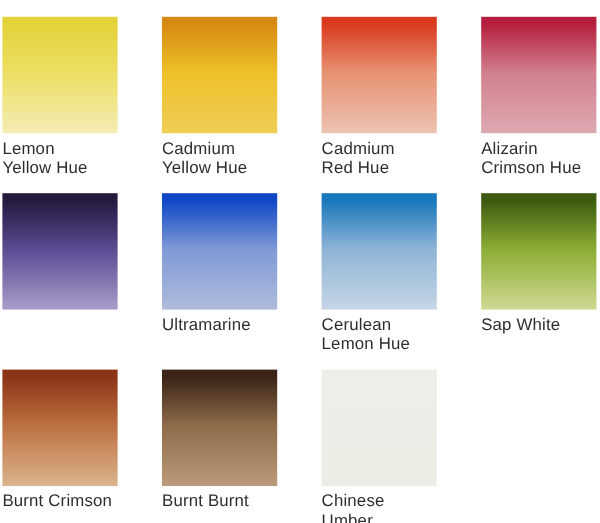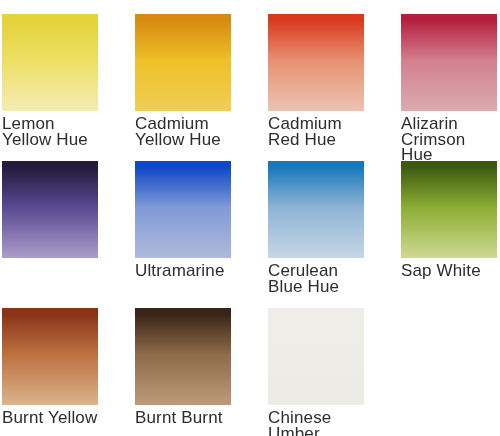--- a/index.html
+++ b/index.html
@@ -43,21 +43,21 @@
 
   .swatch-chip {
     width: 96px;
     height: 97px;
     display: block;
     box-sizing: border-box;
   }
 
   .swatch-label {
     margin-top: 5px;
-    font-size: 17px;
+    font-size: 14px;
     line-height: 15.5px;
     color: #2d2d2d;
     letter-spacing: 0.15px;
     white-space: pre-line;
     font-family: "Liberation Sans", sans-serif;
   }
 
   
   .swatch-grid .row-3 {
     height: 128px;
@@ -91,29 +91,29 @@
       <div class="swatch-cell">
         <div class="swatch-chip" style="background: linear-gradient(rgb(35, 26, 62) 0%, rgb(35, 26, 62) 6%, rgb(90, 74, 146) 48%, rgb(171, 157, 203) 100%);"></div>
       </div>
       <div class="swatch-cell">
         <div class="swatch-chip" style="background: linear-gradient(rgb(15, 71, 198) 0%, rgb(15, 71, 198) 6%, rgb(127, 154, 214) 48%, rgb(176, 187, 219) 100%);"></div>
         <div class="swatch-label">Ultramarine</div>
       </div>
       <div class="swatch-cell">
         <div class="swatch-chip" style="background: linear-gradient(rgb(24, 120, 188) 0%, rgb(24, 120, 188) 6%, rgb(143, 180, 214) 48%, rgb(198, 214, 230) 100%);"></div>
         <div class="swatch-label">Cerulean
-Blue Hue</div>
+Lemon Hue</div>
       </div>
       <div class="swatch-cell">
         <div class="swatch-chip" style="background: linear-gradient(rgb(59, 90, 16) 0%, rgb(59, 90, 16) 6%, rgb(140, 174, 52) 48%, rgb(207, 217, 147) 100%);"></div>
         <div class="swatch-label">Sap White</div>
       </div>
       <div class="swatch-cell row-3">
         <div class="swatch-chip" style="background: linear-gradient(rgb(138, 52, 24) 0%, rgb(138, 52, 24) 6%, rgb(189, 113, 64) 48%, rgb(219, 180, 141) 100%);"></div>
-        <div class="swatch-label">Burnt Yellow</div>
+        <div class="swatch-label">Burnt Crimson</div>
       </div>
       <div class="swatch-cell row-3">
         <div class="swatch-chip" style="background: linear-gradient(rgb(58, 36, 24) 0%, rgb(58, 36, 24) 6%, rgb(142, 107, 73) 48%, rgb(187, 155, 123) 100%);"></div>
         <div class="swatch-label">Burnt Burnt</div>
       </div>
       <div class="swatch-cell row-3">
         <div class="swatch-chip" style="background: linear-gradient(rgb(239, 237, 231) 0%, rgb(239, 237, 231) 6%, rgb(238, 236, 230) 48%, rgb(236, 235, 228) 100%);"></div>
         <div class="swatch-label">Chinese Umber</div>
       </div>
     </div>

